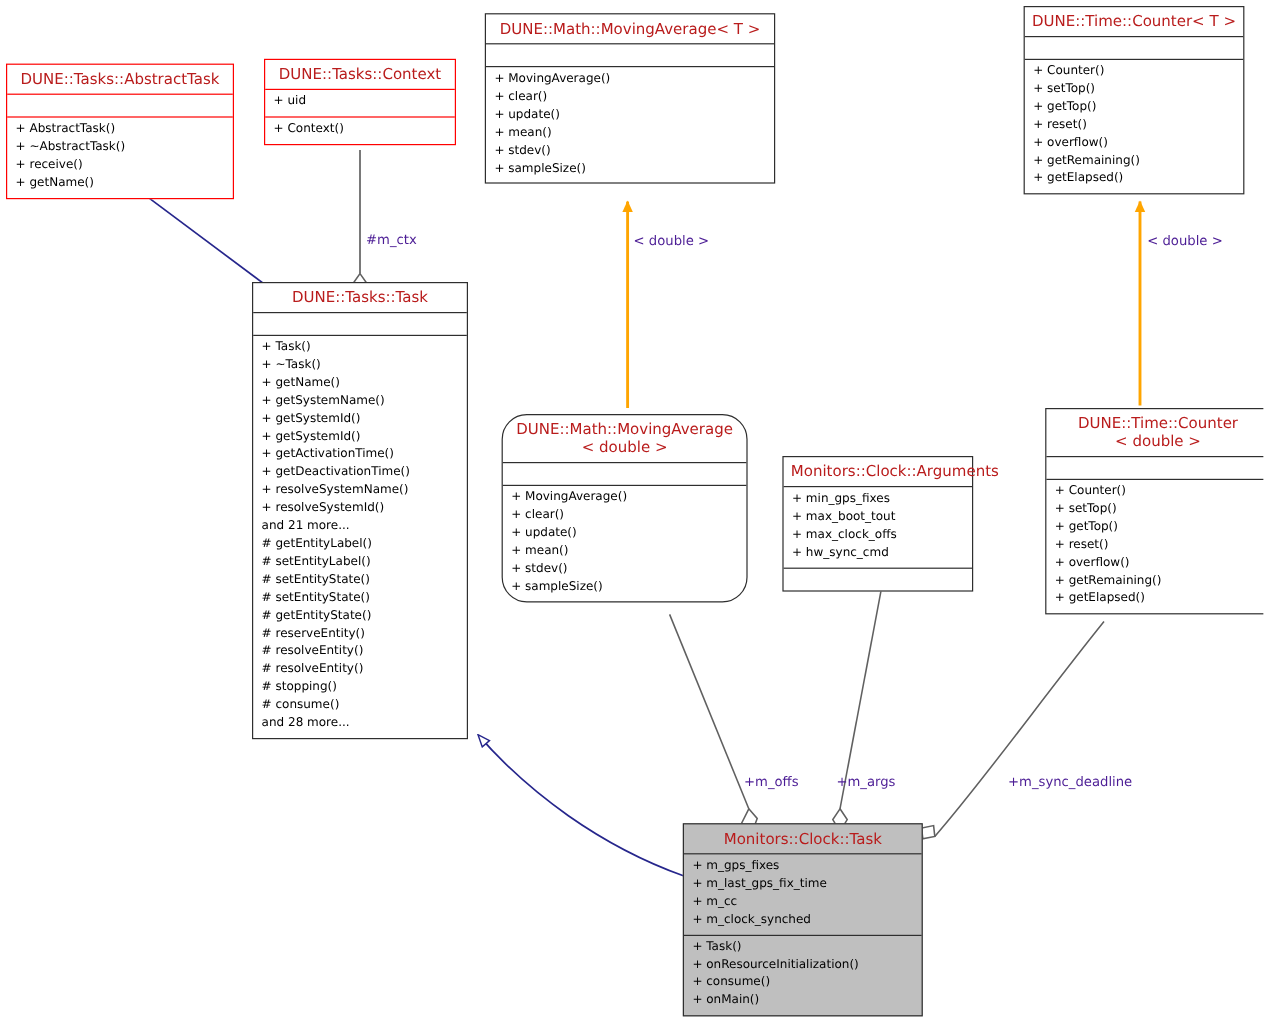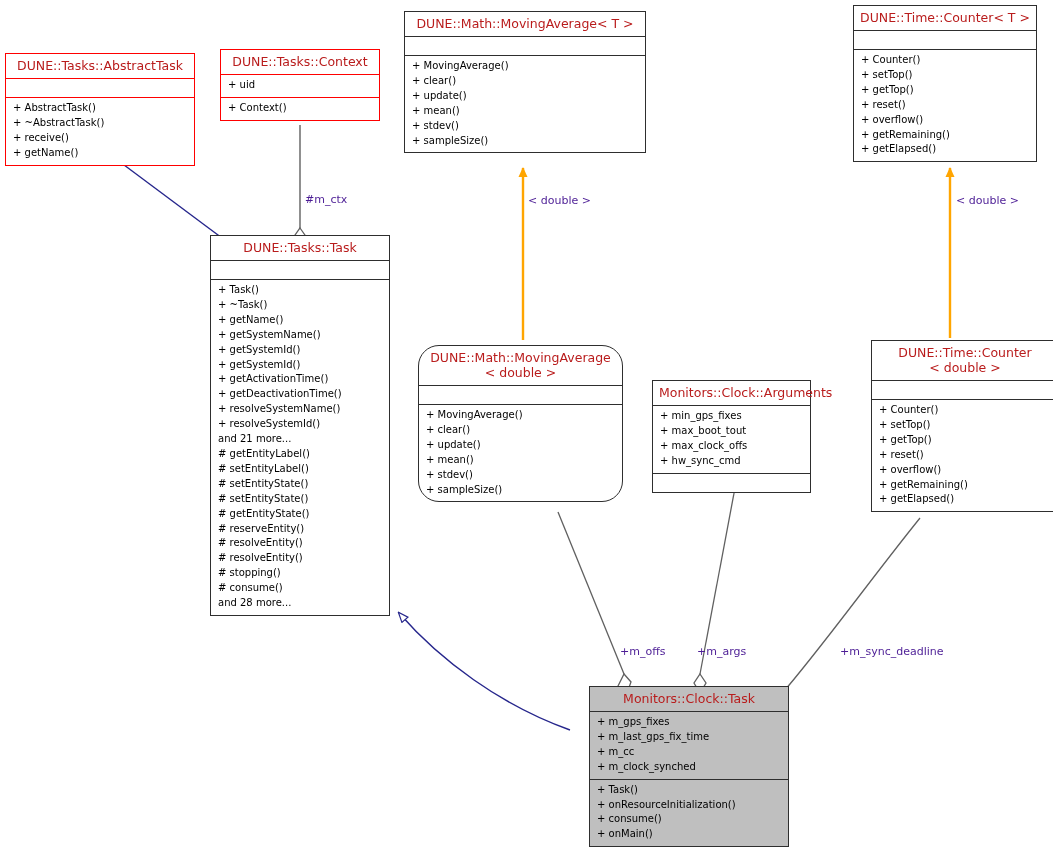--- a/index.html
+++ b/index.html
@@ -252,21 +252,21 @@
       <div>+ Counter()</div>
       <div>+ setTop()</div>
       <div>+ getTop()</div>
       <div>+ reset()</div>
       <div>+ overflow()</div>
       <div>+ getRemaining()</div>
       <div>+ getElapsed()</div>
     </div>
   </div>
 
-  <div class="node focal" style="left:569px; top:686px; width:200px;margin-left:20px;">
+  <div class="node focal" style="left:569px; top:686px; width:200px;">
     <div class="title">Monitors::Clock::Task</div>
     <div class="sep"></div>
     <div class="compartment">
       <div>+ m_gps_fixes</div>
       <div>+ m_last_gps_fix_time</div>
       <div>+ m_cc</div>
       <div>+ m_clock_synched</div>
     </div>
     <div class="sep"></div>
     <div class="compartment">

